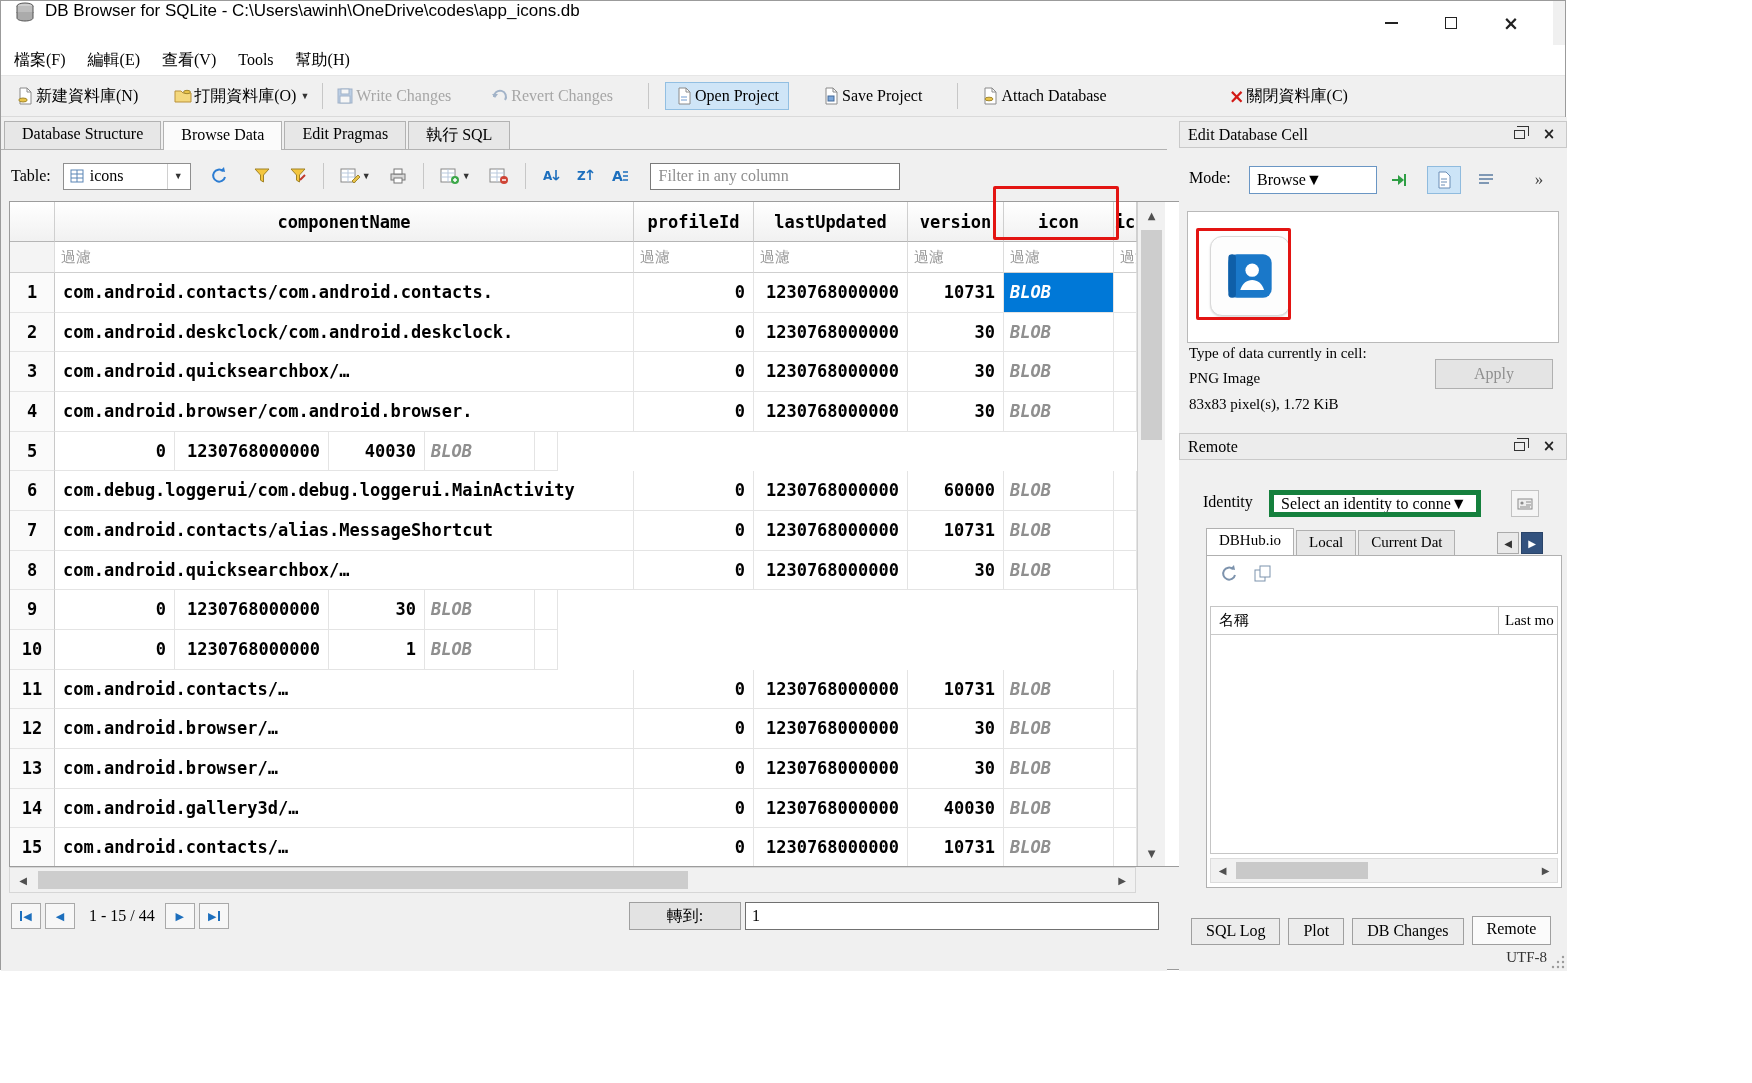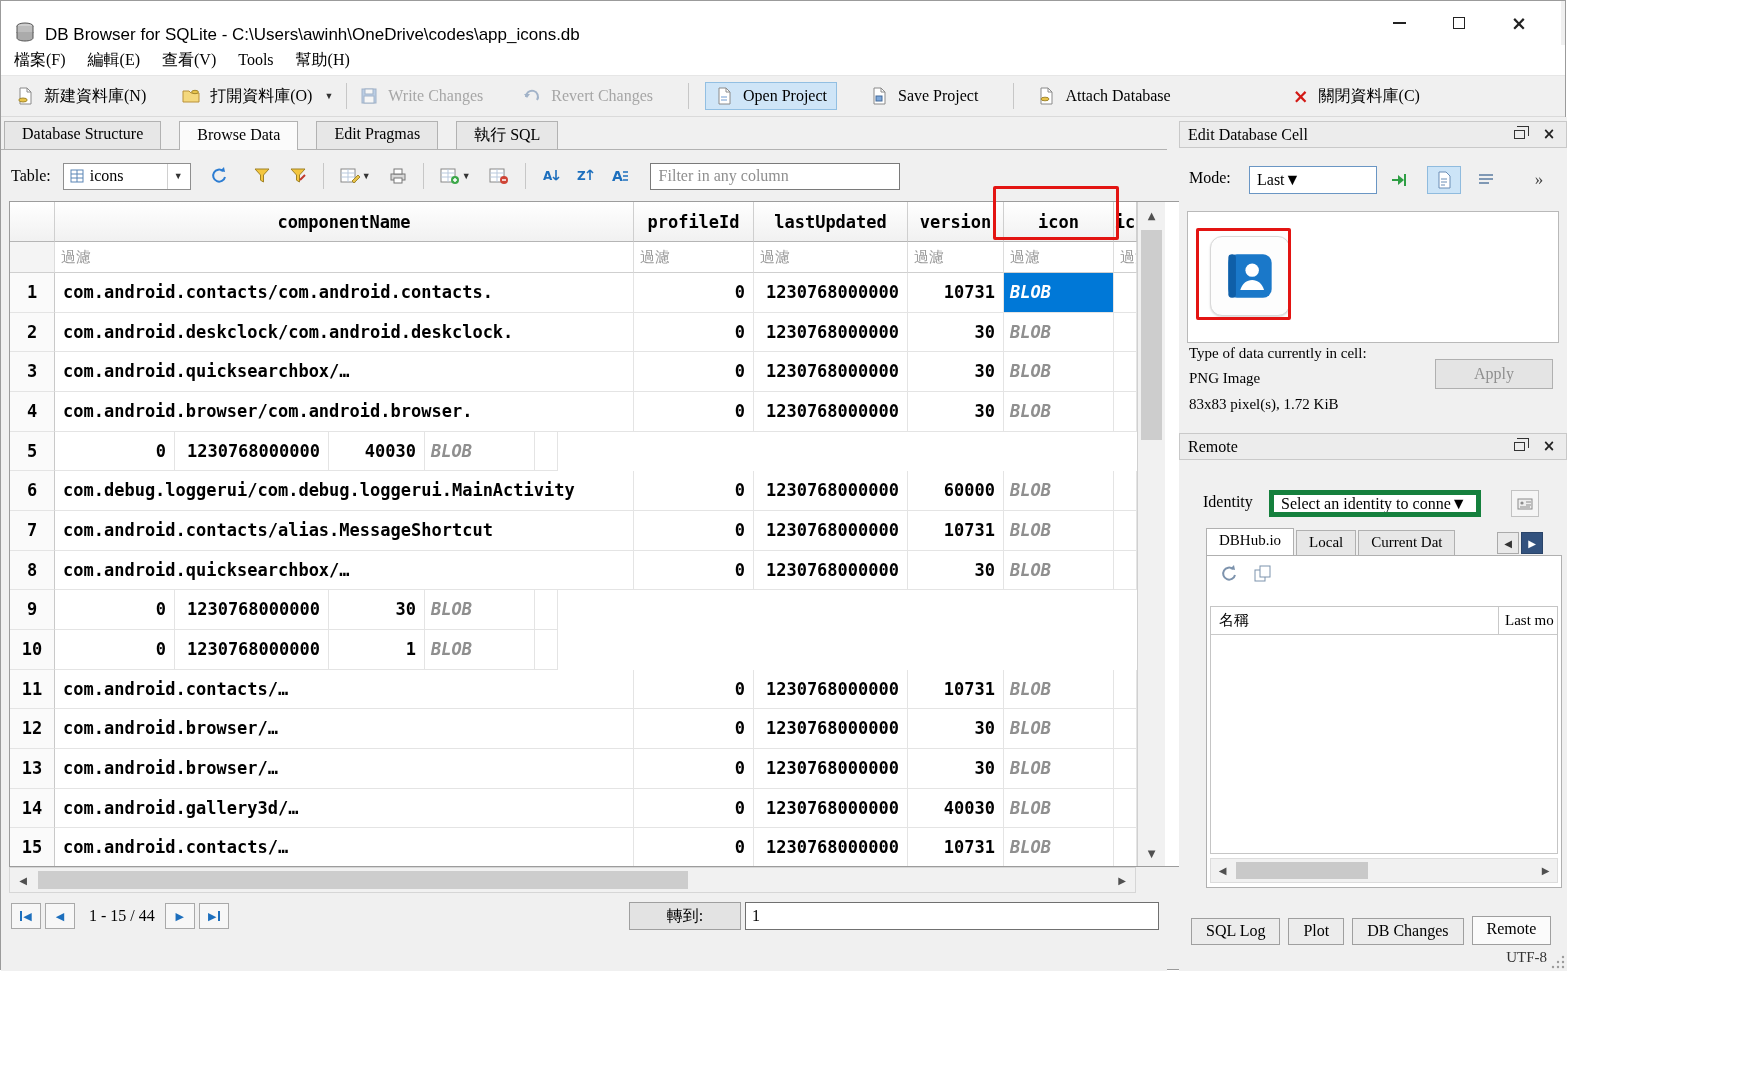--- a/index.html
+++ b/index.html
@@ -2,49 +2,49 @@
 <html><head>
 <meta charset="utf-8">
 <style>
   *{box-sizing:border-box;margin:0;padding:0}
   html,body{width:1752px;height:1083px;background:#ffffff;font-family:"Liberation Serif","DejaVu Serif",serif;color:#000}
   body{position:relative;overflow:hidden}
 
   .window{position:absolute;left:0;top:0;width:1566px;height:970px;background:#f0f0f0;border:1px solid #9b9b9b}
 
   
-  .titlebar{position:absolute;left:0;top:0;right:4px;height:44px;background:#fff;display:flex;align-items:flex-end}
+  .titlebar{position:absolute;left:0;top:0;right:12px;height:44px;background:#fff;display:flex;align-items:flex-start}
   .title-icon{margin-left:12px;width:24px;height:24px;flex:0 0 auto}
   .title-text{margin-left:8px;font-family:"Liberation Sans",sans-serif;font-size:17px;white-space:nowrap}
   .win-controls{position:absolute;right:12px;top:0;height:44px;display:flex;align-items:stretch}
   .win-btn{width:60px;display:flex;align-items:center;justify-content:center;font-family:"DejaVu Sans",sans-serif;font-size:17px;color:#222;cursor:pointer}
   .glyph-min{display:inline-block;width:13px;border-top:2px solid #222}
   .glyph-max{display:inline-block;width:12px;height:12px;border:1.5px solid #222}
 
   
   .menubar{position:absolute;left:0;top:44px;right:0;height:30px;background:#fff;display:flex;align-items:center;font-size:16px}
   .menu-item{padding:0 11px;line-height:30px;cursor:pointer}
   .menu-item:first-child{margin-left:2px}
 
   
   .toolbar{position:absolute;left:0;top:74px;right:0;height:42px;background:#f0f0f0;border-top:1px solid #e6e6e6;border-bottom:1px solid #dadada;display:flex;align-items:center;font-size:16px;white-space:nowrap}
-  .tb-btn{display:flex;align-items:center;gap:10px;padding:5px 7px;cursor:pointer}
+  .tb-btn{display:flex;align-items:center;gap:2px;padding:5px 7px;cursor:pointer}
   .tb-btn.disabled{color:#a6a6a6}
   .tb-btn.highlight{background:#cfe5f7;border:1px solid #92bfe2;padding:4px 9px}
   .tb-caret{font-size:9px;color:#333;margin-left:2px}
   .tb-sep{width:1px;height:26px;background:#c7c7c7;margin:0 6px}
   .icon18{width:18px;height:18px;flex:0 0 auto}
   .dim{opacity:.45}
   .red-x{color:#d31a16;font-family:"DejaVu Sans",sans-serif;font-weight:bold;font-size:19px;line-height:18px}
 
   
   .left-pane{position:absolute;left:0;top:116px;width:1166px;height:854px;background:#f0f0f0}
 
   .tabbar{position:absolute;left:0;top:4px;right:0;height:29px;border-bottom:1px solid #b2b2b2;display:flex;align-items:flex-end;padding-left:3px;font-size:16px}
-  .tab{border:1px solid #b2b2b2;border-bottom:none;background:#e7e7e7;padding:3px 17px 4px;margin-right:18px;cursor:pointer;height:28px}
+  .tab{border:1px solid #b2b2b2;border-bottom:none;background:#e7e7e7;padding:3px 17px 4px;margin-right:2px;cursor:pointer;height:28px}
   .tab.active{background:#fbfbfb;height:29px;position:relative;top:1px;padding-top:4px}
 
   .btoolbar{position:absolute;left:0;top:37px;right:0;height:44px;display:flex;align-items:center;padding-left:10px;font-size:16px}
   .combo{display:flex;align-items:center;background:#fff;border:1px solid #8f8f8f;height:27px;padding:0 4px 0 6px;cursor:pointer}
   .combo .carea{margin-left:auto;border-left:1px solid #d0d0d0;padding:0 3px 0 6px;font-size:9px;color:#333;align-self:stretch;display:flex;align-items:center}
   .table-combo{width:128px;margin-left:12px;gap:6px}
   .tool-ic{margin-left:18px;cursor:pointer;display:flex;align-items:center}
   .filter-input{margin-left:20px;width:250px;height:27px;border:1px solid #7a7a7a;background:#fff;font-family:"Liberation Serif",serif;font-size:16px;padding:0 8px;color:#000}
   .filter-input::placeholder{color:#8f8f8f}
 
@@ -550,21 +550,21 @@
           </div>
         <div class="ph-btn">
             <span class="x-glyph">×</span>
           </div>
       </div>
     </div>
 
     <div class="mode-row">
       <span class="mode-label">Mode:</span>
       <div class="mode-select sel-like">
-        <span>Last</span>
+        <span>Browse</span>
         <span class="carea">▼</span>
       </div>
       <div class="sq-btn" style="left:206px;width:28px">
         <svg width="18" height="18" viewBox="0 0 18 18">
             <path d="M2 9h9" stroke="#2e9e44" stroke-width="2"></path>
             <path d="M8 4l6 5-6 5z" fill="#2e9e44"></path>
             <path d="M15 3v12" stroke="#2e9e44" stroke-width="2"></path>
           </svg>
       </div>
       <div class="sq-btn sel" style="left:248px;width:34px">

